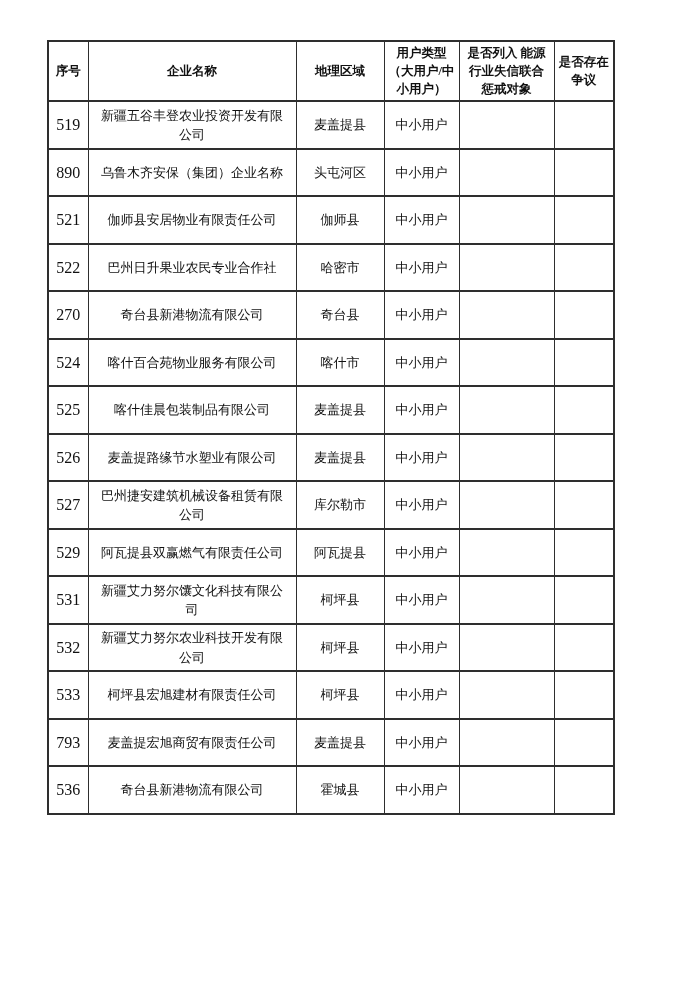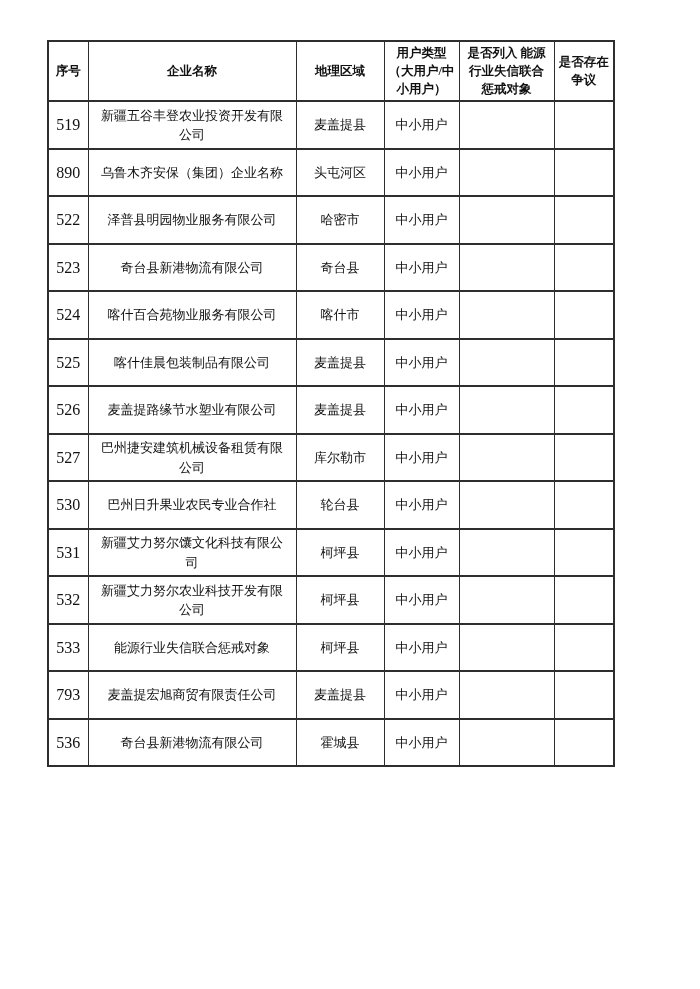--- a/index.html
+++ b/index.html
@@ -89,29 +89,37 @@
         </tr>
         <tr>
           <td class="cell-serial">890</td>
           <td class="cell-name">乌鲁木齐安保（集团）企业名称</td>
           <td class="cell-region">头屯河区</td>
           <td class="cell-type">中小用户</td>
           <td class="cell-punish"></td>
           <td class="cell-dispute"></td>
         </tr>
         <tr>
+          <td class="cell-serial">521</td>
+          <td class="cell-name">伽师县安居物业有限责任公司</td>
+          <td class="cell-region">伽师县</td>
+          <td class="cell-type">中小用户</td>
+          <td class="cell-punish"></td>
+          <td class="cell-dispute"></td>
+        </tr>
+        <tr>
           <td class="cell-serial">522</td>
-          <td class="cell-name">泽普县明园物业服务有限公司</td>
+          <td class="cell-name">巴州日升果业农民专业合作社</td>
           <td class="cell-region">哈密市</td>
           <td class="cell-type">中小用户</td>
           <td class="cell-punish"></td>
           <td class="cell-dispute"></td>
         </tr>
         <tr>
-          <td class="cell-serial">523</td>
+          <td class="cell-serial">270</td>
           <td class="cell-name">奇台县新港物流有限公司</td>
           <td class="cell-region">奇台县</td>
           <td class="cell-type">中小用户</td>
           <td class="cell-punish"></td>
           <td class="cell-dispute"></td>
         </tr>
         <tr>
           <td class="cell-serial">524</td>
           <td class="cell-name">喀什百合苑物业服务有限公司</td>
           <td class="cell-region">喀什市</td>
@@ -137,23 +145,23 @@
         </tr>
         <tr>
           <td class="cell-serial">527</td>
           <td class="cell-name">巴州捷安建筑机械设备租赁有限公司</td>
           <td class="cell-region">库尔勒市</td>
           <td class="cell-type">中小用户</td>
           <td class="cell-punish"></td>
           <td class="cell-dispute"></td>
         </tr>
         <tr>
-          <td class="cell-serial">530</td>
-          <td class="cell-name">巴州日升果业农民专业合作社</td>
-          <td class="cell-region">轮台县</td>
+          <td class="cell-serial">529</td>
+          <td class="cell-name">阿瓦提县双赢燃气有限责任公司</td>
+          <td class="cell-region">阿瓦提县</td>
           <td class="cell-type">中小用户</td>
           <td class="cell-punish"></td>
           <td class="cell-dispute"></td>
         </tr>
         <tr>
           <td class="cell-serial">531</td>
           <td class="cell-name">新疆艾力努尔馕文化科技有限公司</td>
           <td class="cell-region">柯坪县</td>
           <td class="cell-type">中小用户</td>
           <td class="cell-punish"></td>
@@ -162,21 +170,21 @@
         <tr>
           <td class="cell-serial">532</td>
           <td class="cell-name">新疆艾力努尔农业科技开发有限公司</td>
           <td class="cell-region">柯坪县</td>
           <td class="cell-type">中小用户</td>
           <td class="cell-punish"></td>
           <td class="cell-dispute"></td>
         </tr>
         <tr>
           <td class="cell-serial">533</td>
-          <td class="cell-name">能源行业失信联合惩戒对象</td>
+          <td class="cell-name">柯坪县宏旭建材有限责任公司</td>
           <td class="cell-region">柯坪县</td>
           <td class="cell-type">中小用户</td>
           <td class="cell-punish"></td>
           <td class="cell-dispute"></td>
         </tr>
         <tr>
           <td class="cell-serial">793</td>
           <td class="cell-name">麦盖提宏旭商贸有限责任公司</td>
           <td class="cell-region">麦盖提县</td>
           <td class="cell-type">中小用户</td>

